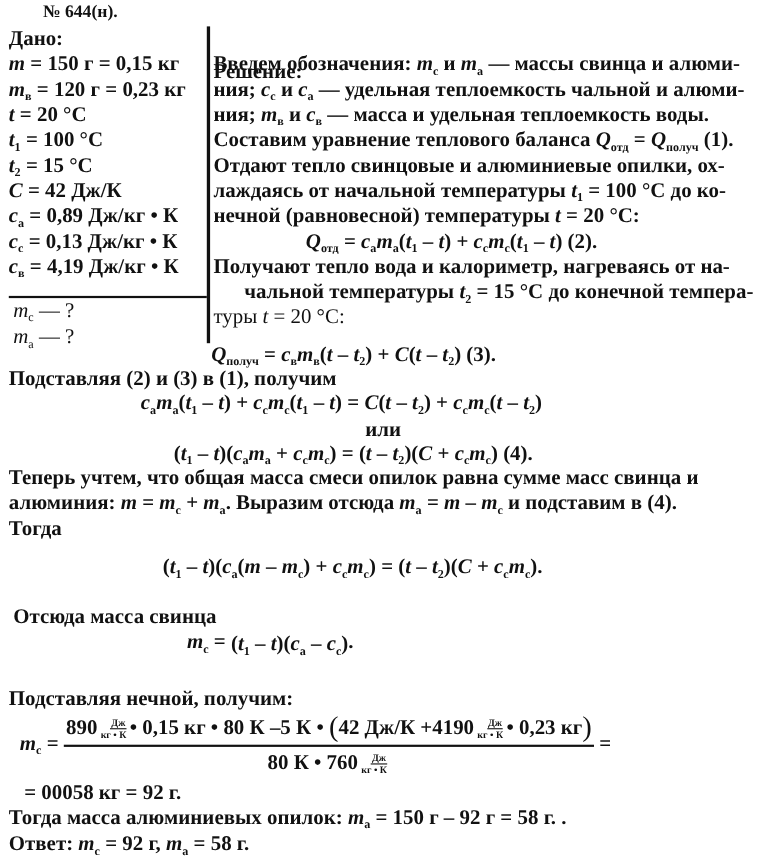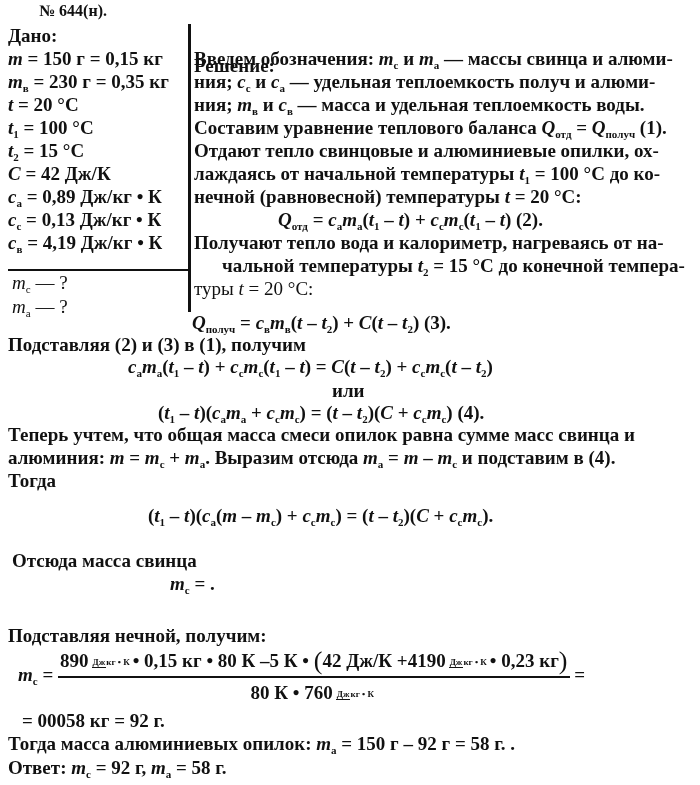--- a/index.html
+++ b/index.html
@@ -7,52 +7,52 @@
          font-family:"Liberation Serif", serif; color:#111; font-weight:bold; }
   .ln { position:absolute; white-space:nowrap; font-size:19px; line-height:22px; }
   i { font-style:italic; }
   sub { font-size:11px; vertical-align:-4px; line-height:0; font-style:normal; }
   .title { position:absolute; left:39px; top:2px; font-size:16px; }
   .vline { position:absolute; left:188px; top:24px; width:3px; height:288px; background:#111; }
   .hline { position:absolute; left:8px; top:269px; width:180px; height:2px; background:#111; }
   .frac { display:inline-flex; flex-direction:column; align-items:center; vertical-align:middle; }
   .frac .num { border-bottom:2px solid #111; padding:0 4px 2px; }
   .frac .den { padding-top:2px; }
-  .sfrac { display:inline-flex; flex-direction:row; align-items:flex-start; vertical-align:middle;
+  .sfrac { display:inline-flex; flex-direction:column; align-items:flex-end; vertical-align:middle;
            font-size:9px; line-height:10px; margin:0 3px; }
   .sfrac .n { border-bottom:1px solid #111; padding:0 1px; }
   .big-paren { font-size:26px; vertical-align:-2px; font-weight:normal; }
 </style>
 </head>
 <body>
 
 <div class="title">№ 644(н).</div>
 
 <div>
   <div class="ln" style="left:8px;top:25px;">Дано:</div>
   <div class="ln" style="left:8px;top:48px;"><i>m</i><span> = 150 г = 0,15 кг</span></div>
-  <div class="ln" style="left:8px;top:71px;"><i>m</i><sub>в</sub><span> = 230 г = 0,35 кг</span></div>
+  <div class="ln" style="left:8px;top:71px;"><i>m</i><sub>в</sub><span> = 120 г = 0,23 кг</span></div>
   <div class="ln" style="left:8px;top:94px;"><i>t</i><span> = 20 °С</span></div>
   <div class="ln" style="left:8px;top:117px;"><i>t</i><sub>1</sub><span> = 100 °С</span></div>
   <div class="ln" style="left:8px;top:140px;"><i>t</i><sub>2</sub><span> = 15 °С</span></div>
   <div class="ln" style="left:8px;top:163px;"><i>C</i><span> = 42 Дж/К</span></div>
   <div class="ln" style="left:8px;top:186px;"><i>c</i><sub>а</sub><span> = 0,89 Дж/кг • К</span></div>
   <div class="ln" style="left:8px;top:209px;"><i>c</i><sub>с</sub><span> = 0,13 Дж/кг • К</span></div>
   <div class="ln" style="left:8px;top:232px;"><i>c</i><sub>в</sub><span> = 4,19 Дж/кг • К</span></div>
   <div class="hline"></div>
   <div class="ln" style="left:12px;top:272px;font-weight:normal;"><i>m</i><sub>с</sub><span> — ?</span></div>
   <div class="ln" style="left:12px;top:296px;font-weight:normal;"><i>m</i><sub>а</sub><span> — ?</span></div>
 </div>
 
 <div class="vline"></div>
 
 <div>
   <div class="ln" style="left:194px;top:25px;margin-top:30px;">Решение:</div>
   <div class="ln" style="left:194px;top:48px;"><span>Введем обозначения: </span><i>m</i><sub>с</sub><span> и </span><i>m</i><sub>а</sub><span> — массы свинца и алюми-</span></div>
-  <div class="ln" style="left:194px;top:71px;"><span>ния; </span><i>c</i><sub>с</sub><span> и </span><i>c</i><sub>а</sub><span> — удельная теплоемкость получ и алюми-</span></div>
+  <div class="ln" style="left:194px;top:71px;"><span>ния; </span><i>c</i><sub>с</sub><span> и </span><i>c</i><sub>а</sub><span> — удельная теплоемкость чальной и алюми-</span></div>
   <div class="ln" style="left:194px;top:94px;text-align:right;"><span>ния; </span><i>m</i><sub>в</sub><span> и </span><i>c</i><sub>в</sub><span> — масса и удельная теплоемкость воды.</span></div>
   <div class="ln" style="left:194px;top:117px;"><span>Составим уравнение теплового баланса </span><i>Q</i><sub>отд</sub><span> = </span><i>Q</i><sub>получ</sub><span> (1).</span></div>
   <div class="ln" style="left:194px;top:140px;">Отдают тепло свинцовые и алюминиевые опилки, ох-</div>
   <div class="ln" style="left:194px;top:163px;"><span>лаждаясь от начальной температуры </span><i>t</i><sub>1</sub><span> = 100 °С до ко-</span></div>
   <div class="ln" style="left:194px;top:186px;"><span>нечной (равновесной) температуры </span><i>t</i><span> = 20 °С:</span></div>
   <div class="ln" style="left:278px;top:209px;">
     <i>Q</i><sub>отд</sub><span> = </span><i>c</i><sub>а</sub><i>m</i><sub>а</sub>(<i>t</i><sub>1</sub><span> – </span><i>t</i>)<span> + </span><i>c</i><sub>с</sub><i>m</i><sub>с</sub>(<i>t</i><sub>1</sub><span> – </span><i>t</i>)<span> (2).</span>
   </div>
   <div class="ln" style="left:194px;top:232px;">Получают  тепло вода и калориметр, нагреваясь от на-</div>
   <div class="ln" style="left:194px;top:255px;margin-left:28px;"><span>чальной температуры </span><i>t</i><sub>2</sub><span> = 15 °С до конечной темпера-</span></div>
@@ -83,20 +83,21 @@
 
 <div class="ln" style="left:148px;top:505px;">
   (<i>t</i><sub>1</sub><span> – </span><i>t</i>)(<i>c</i><sub>а</sub>(<i>m</i><span> – </span><i>m</i><sub>с</sub>)<span> + </span><i>c</i><sub>с</sub><i>m</i><sub>с</sub>)<span> = </span>(<i>t</i><span> – </span><i>t</i><sub>2</sub>)(<i>C</i><span> + </span><i>c</i><sub>с</sub><i>m</i><sub>с</sub>).
 </div>
 
 <div class="ln" style="left:12px;top:550px;">Отсюда масса свинца</div>
 
 <div class="ln" style="left:170px;top:572px;line-height:24px;">
   <i>m</i><sub>с</sub><span> = </span>
   <span class="frac">
+    <span class="den">(<i>t</i><sub>1</sub><span> – </span><i>t</i>)(<i>c</i><sub>а</sub><span> – </span><i>c</i><sub>с</sub>)</span>
   </span>.
 </div>
 
 <div class="ln" style="left:8px;top:625px;">Подставляя нечной, получим:</div>
 
 <div class="ln" style="left:18px;top:648px;line-height:26px;">
   <i>m</i><sub>с</sub><span> = </span>
   <span class="frac" style="vertical-align:middle;">
     <span class="num" style="padding:0 2px 2px;">
       <span>890</span><span class="sfrac">

